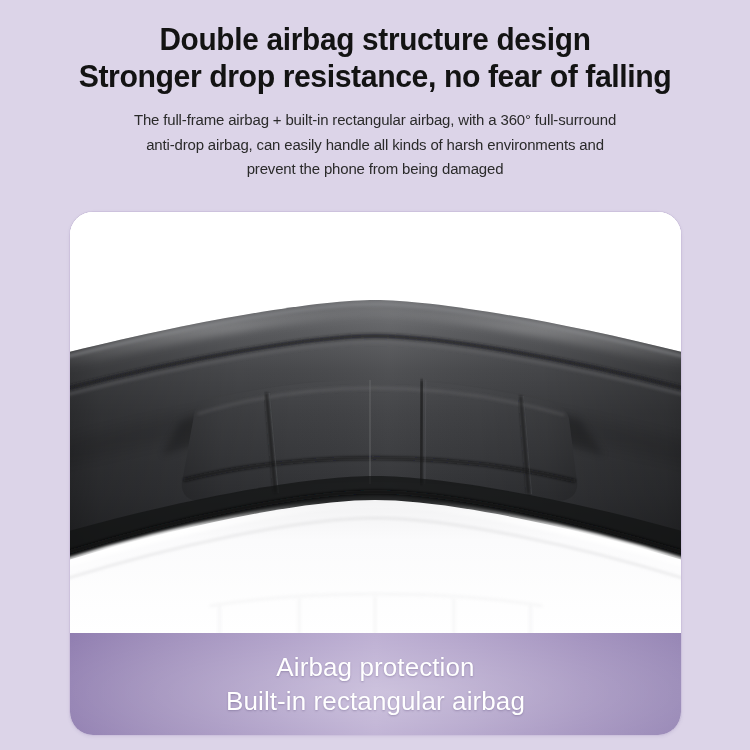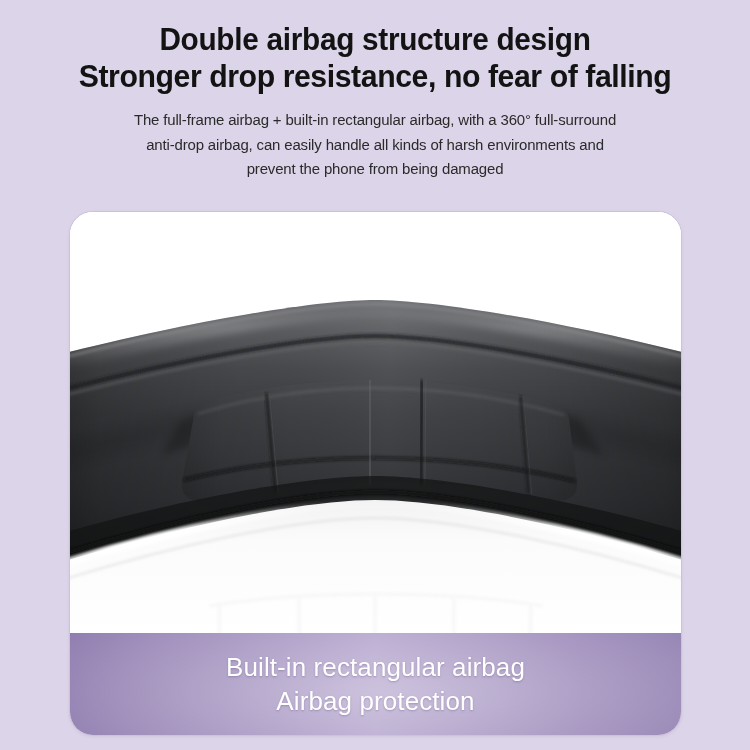--- a/index.html
+++ b/index.html
@@ -286,18 +286,18 @@
           <g opacity="0.08">
             <path d="M 150,392 L 150,423 M 230,386 L 230,423 M 306,384 L 306,423 M 385,386 L 385,423 M 462,392 L 462,423" stroke="#9fa1a4" stroke-width="3" fill="none" filter="url(#blurSm)"></path>
             <path d="M 140,394 C 200,384 260,382 306,382 C 352,382 414,384 474,394" stroke="#a9abae" stroke-width="3" fill="none" filter="url(#blurSm)"></path>
           </g>
         </g>
 
       </svg>
     </div>
 
     <div class="caption-band">
+      <div class="caption-line">Airbag protection</div>
       <div class="caption-line">Built-in rectangular airbag</div>
-      <div class="caption-line">Airbag protection</div>
     </div>
 
   </div>
 </div>
 
 </body></html>

